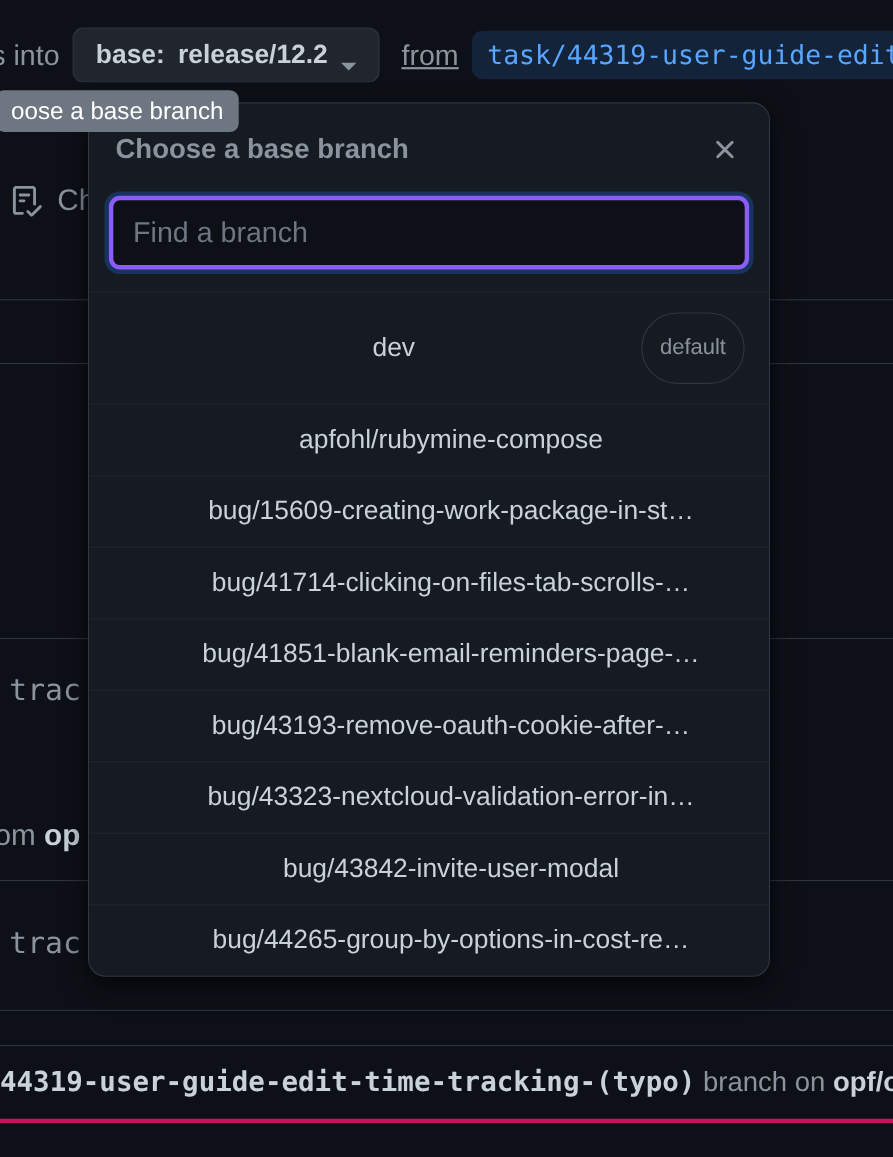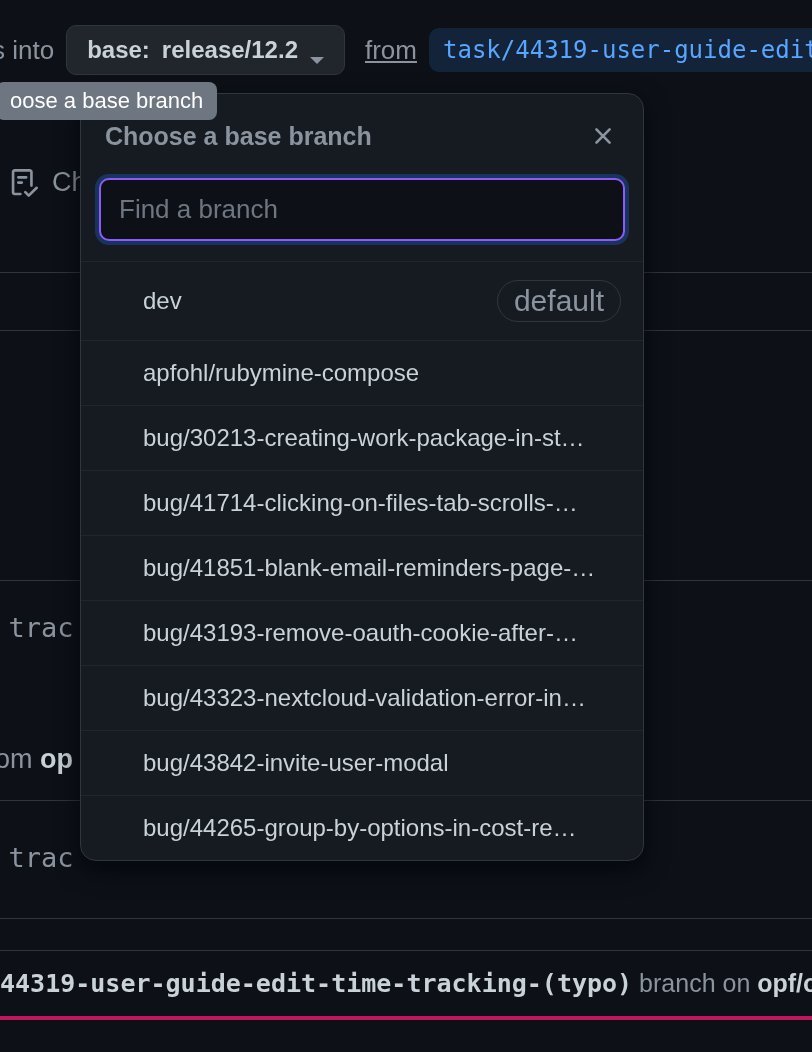--- a/index.html
+++ b/index.html
@@ -121,21 +121,21 @@
       color: #c9d1d9;
     }
     .bottom-summary .repo-name {
       font-weight: 600;
       color: #c9d1d9;
     }
     .popover {
       position: absolute;
       top: 93px;
       left: 80px;
-      width: 564px;
+      width: 620px;
       background: #161b22;
       border: 1px solid #30363d;
       border-radius: 16px;
       box-shadow: 0 8px 24px rgba(1, 4, 9, 0.8);
       z-index: 2;
       overflow: hidden;
     }
     .popover-header {
       display: flex;
       align-items: center;
@@ -160,21 +160,21 @@
     .close-btn svg {
       width: 28px;
       height: 28px;
     }
     .search-wrap {
       padding: 14px 18px 20px 18px;
     }
     .search-input {
       width: 100%;
       background: #0d1117;
-      border: 2px solid #8b5cf6;
+      border: 4px solid #8b5cf6;
       border-radius: 10px;
       padding: 14px 18px;
       color: #c9d1d9;
       font-size: 26px;
       box-shadow: 0 0 0 4px rgba(31, 111, 235, 0.3);
       outline: none;
     }
     .search-input::placeholder {
       color: #6e7681;
     }
@@ -192,27 +192,28 @@
       cursor: pointer;
       white-space: nowrap;
       overflow: hidden;
       text-overflow: ellipsis;
     }
     .branch-item .name {
       overflow: hidden;
       text-overflow: ellipsis;
       flex: 1;
       min-width: 0;
+      text-align: center;
     }
     .default-badge {
       border: 1px solid #30363d;
       border-radius: 999px;
-      padding: 3px 16px;
-      color: #8b949e;
-      font-size: 30px;
+      padding: 20px 16px;
+      color: #8b949e;
+      font-size: 20px;
       margin-left: 10px;
       flex-shrink: 0;
     }
   </style>
 </head>
 <body>
 
 <div class="top-row">
   <span class="into-text">s into</span>
   <button class="base-selector">
@@ -271,21 +272,21 @@
   </div>
   <ul class="branch-list">
     <li class="branch-item">
       <span class="name">dev</span>
       <span class="default-badge">default</span>
     </li>
     <li class="branch-item">
       <span class="name">apfohl/rubymine-compose</span>
     </li>
     <li class="branch-item">
-      <span class="name">bug/30213-creating-work-package-in-st…</span>
+      <span class="name">bug/15609-creating-work-package-in-st…</span>
     </li>
     <li class="branch-item">
       <span class="name">bug/41714-clicking-on-files-tab-scrolls-…</span>
     </li>
     <li class="branch-item">
       <span class="name">bug/41851-blank-email-reminders-page-…</span>
     </li>
     <li class="branch-item">
       <span class="name">bug/43193-remove-oauth-cookie-after-…</span>
     </li>

